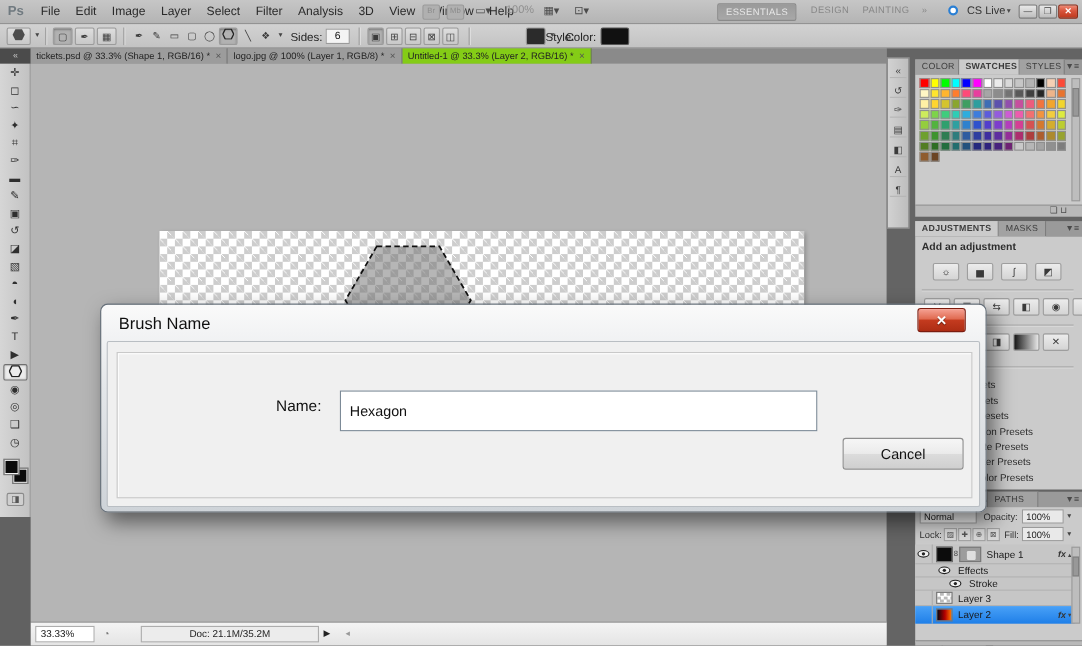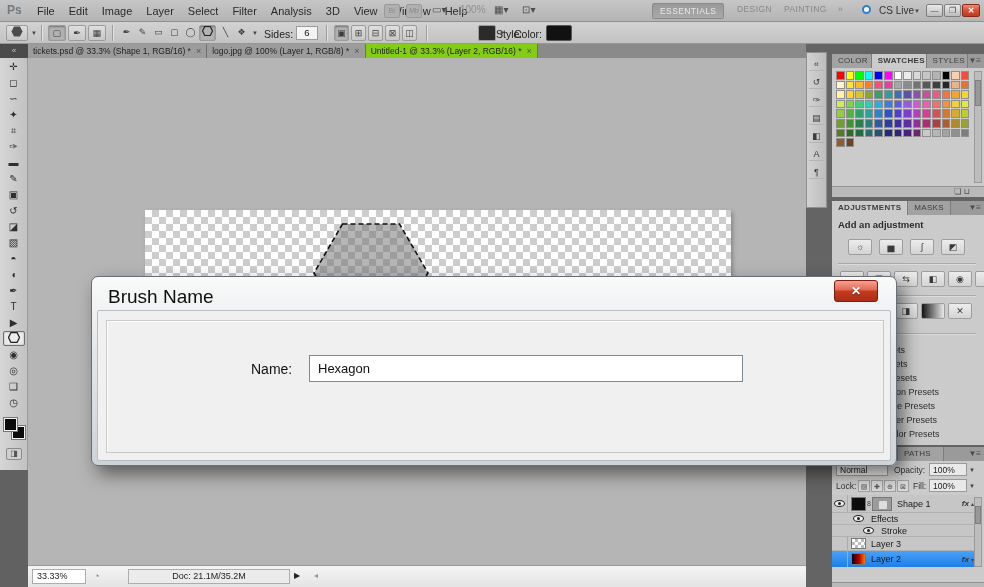--- a/index.html
+++ b/index.html
@@ -104,29 +104,29 @@
   #lay-selected{background:linear-gradient(#49a1f7,#1f7fe8);}
   #layers-foot{position:absolute;left:0;top:121px;width:152px;height:16px;background:#b9b9b9;border-top:1px solid #909090;display:flex;align-items:center;gap:7px;padding-left:8px;}
   .lfi{font-size:9px;color:#3d3d3d;}
 
   
   #statusbar{left:28px;top:565px;width:778px;height:22px;background:linear-gradient(#f4f4f4,#e4e4e4);border-top:1px solid #9a9a9a;}
   .stbox{top:3px;height:15px;border:1px solid #adadad;background:#fff;font-size:9px;color:#222;line-height:13px;}
 
   
   #dialog{left:91px;top:276px;width:806px;height:190px;background:linear-gradient(180deg,#fafafa,#e4e7ea 40%,#ced3d8);border:1px solid #66707a;border-radius:7px;box-shadow:6px 8px 18px rgba(0,0,0,.5);z-index:50;}
-  #dlg-title{position:absolute;left:16px;top:9px;font-size:19px;color:#0f0f0f;}
+  #dlg-title{position:absolute;left:16px;top:9px;font-size:15px;color:#0f0f0f;}
   #dlg-close{position:absolute;left:742px;top:3px;width:44px;height:22px;background:linear-gradient(#f5a193 0%,#e06a50 45%,#c43b1f 50%,#ad2d14 100%);border:1px solid #7c1d10;border-radius:3px;color:#fff;font-weight:bold;font-size:12px;text-align:center;line-height:20px;text-shadow:0 1px 1px rgba(0,0,0,.5);}
   #dlg-body{position:absolute;left:5px;top:33px;width:794px;height:151px;background:#f0f0f0;border:1px solid #b9bec3;border-radius:2px;}
   #dlg-inset{position:absolute;left:8px;top:9px;width:778px;height:133px;border:1px solid #c9c9c9;box-shadow:inset 1px 1px 0 #fff;}
   #brush-preview{position:absolute;left:25px;top:25px;width:105px;height:112px;background:#fff;border:1px solid #a2a2a2;}
   #preview-size{position:absolute;left:0;bottom:2px;width:100%;text-align:center;font-size:14px;font-weight:bold;color:#0c0c0c;}
   #fold-label{position:absolute;right:3px;top:1px;font-size:10px;font-weight:bold;color:#111;}
   #dlg-name-label{position:absolute;left:153px;top:50px;font-size:14px;color:#111;}
-  #dlg-name-input{position:absolute;left:211px;top:44px;width:434px;height:27px;border:1px solid #7c8a97;background:#fff;font-size:13px;color:#111;padding:0 8px;}
+  #dlg-name-input{position:absolute;left:211px;top:44px;width:434px;height:37px;border:1px solid #7c8a97;background:#fff;font-size:13px;color:#111;padding:0 8px;}
   .dlgbtn{position:absolute;left:668px;width:110px;height:29px;border-radius:3px;font-size:13px;color:#111;text-align:center;line-height:27px;}
   #btn-ok{top:43px;border:1px solid #2c628b;background:linear-gradient(#eaf6fd 0%,#d7effc 49%,#a9dcf5 51%,#8cccea 100%);box-shadow:0 0 0 2px #9adcf7,inset 0 0 2px #fff;}
   #btn-cancel{top:87px;border:1px solid #8e8e8e;background:linear-gradient(#f6f6f6 0%,#ebebeb 49%,#dcdcdc 51%,#cfcfcf 100%);}
 </style>
 </head>
 <body>
 
 <div id="screen">
 
   <div id="menubar" class="abs">
@@ -541,16 +541,17 @@
     <span class="abs" style="left:286px;top:5px;font-size:8px;color:#999;">◂</span>
   </div>
 
   <div id="dialog" class="abs">
     <span id="dlg-title">Brush Name</span>
     <div id="dlg-close">✕</div>
     <div id="dlg-body">
       <div id="dlg-inset"></div>
       <span id="dlg-name-label">Name:</span>
       <input id="dlg-name-input" value="Hexagon" style="">
+      <div class="dlgbtn" id="btn-cancel">Cancel</div>
     </div>
   </div>
 
 </div>
 
 </body></html>

